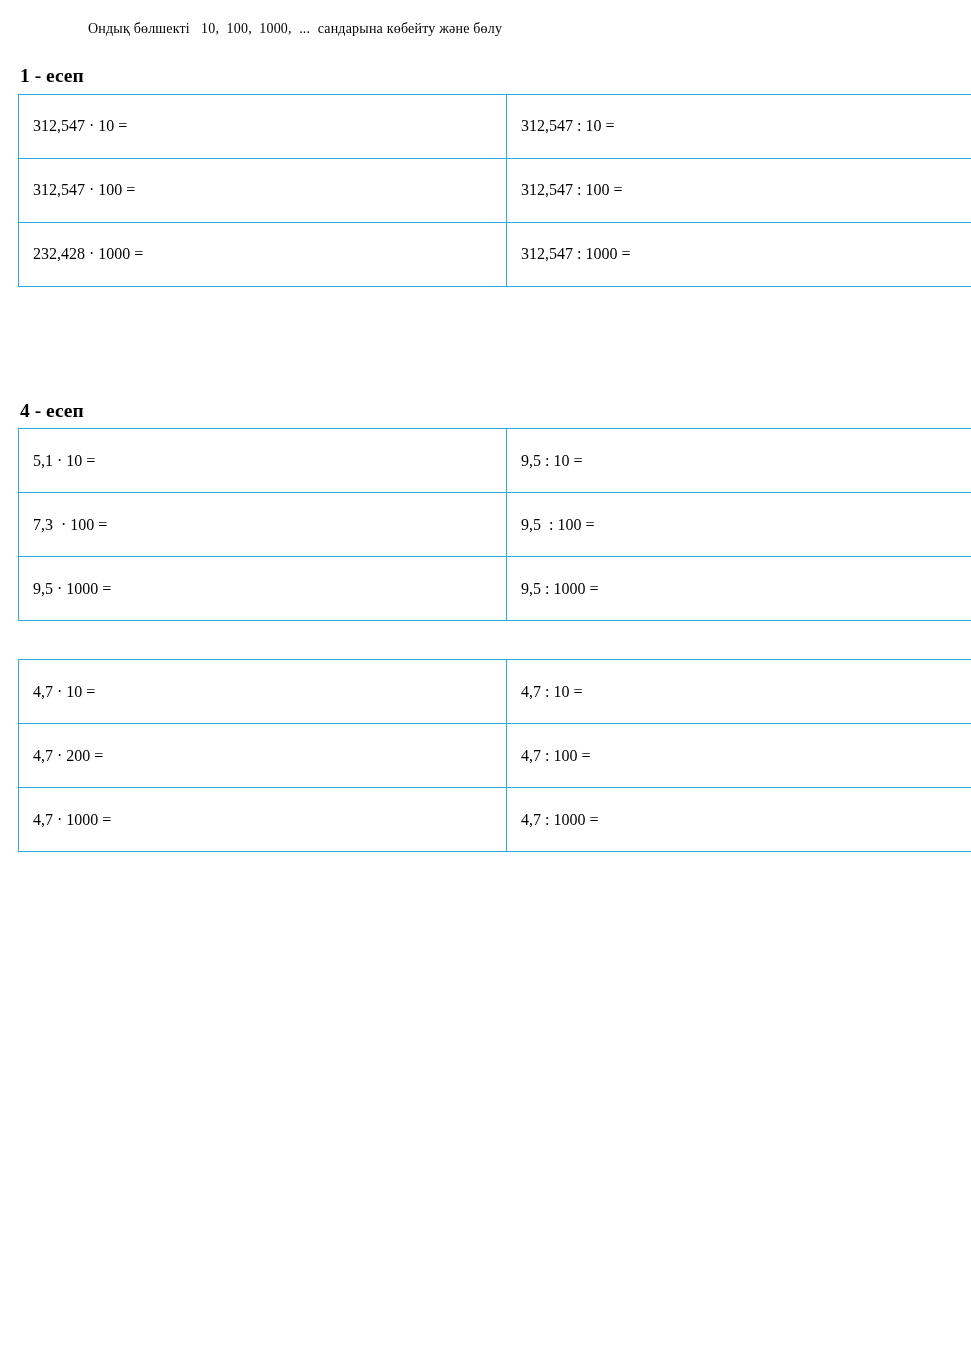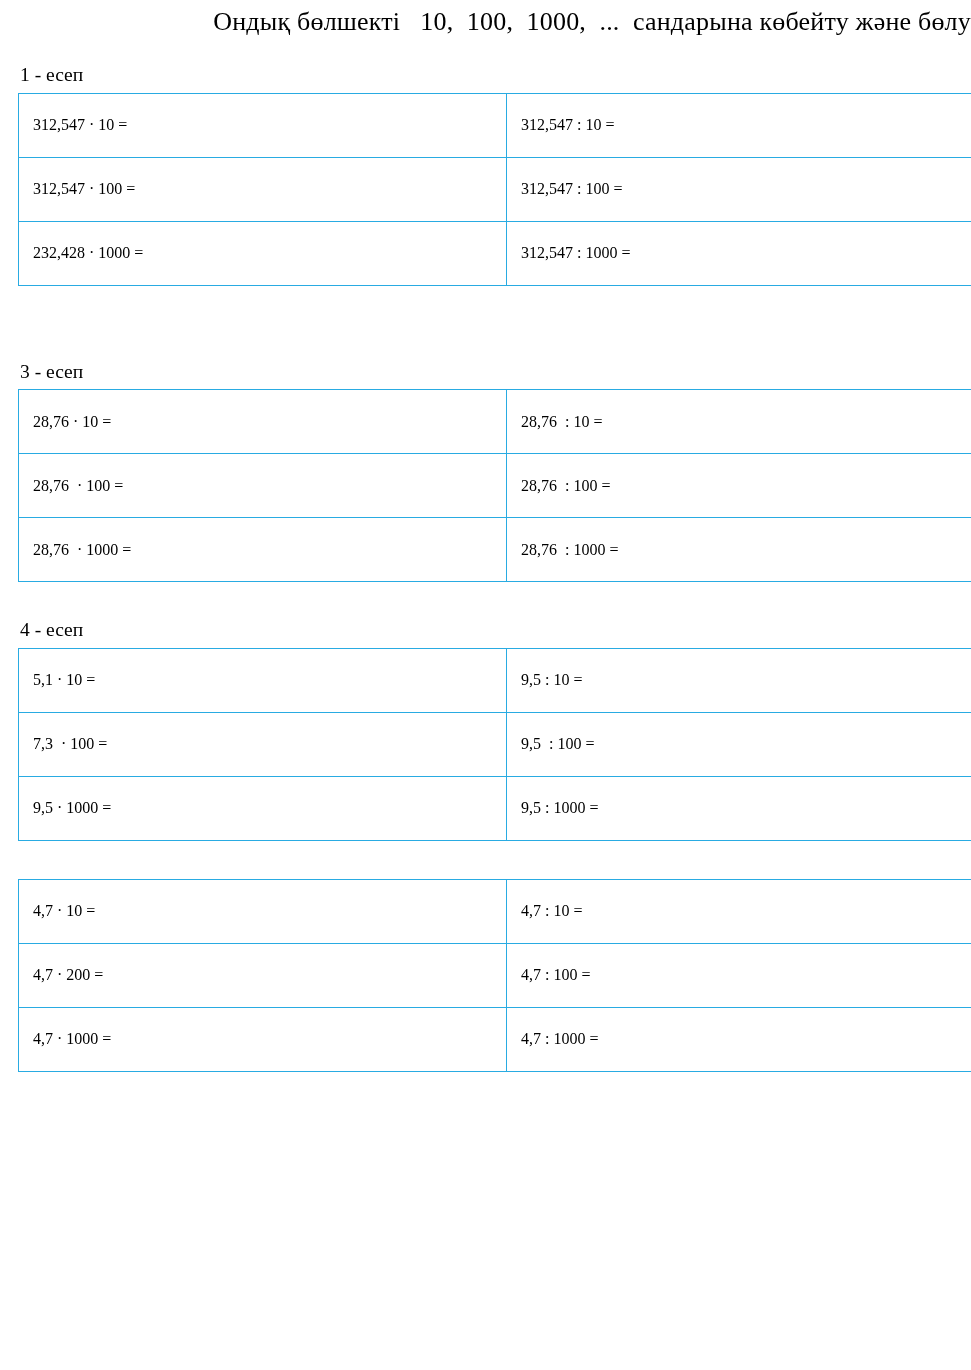--- a/index.html
+++ b/index.html
@@ -15,40 +15,41 @@
     overflow: hidden;
     position: relative;
   }
   .page {
     width: 971px;
     height: 1370px;
     position: relative;
     box-sizing: border-box;
   }
   .worksheet-title {
-    font-size: 26px;
+    font-size: 14px;
     line-height: 1;
-    text-align: right;
+    text-align: left;
     padding-left: 88px;
-    padding-top: 9px;
+    padding-top: 22px;
     letter-spacing: 0.2px;
     white-space: pre;
   }
   .sections {
     margin-top: 30px;
   }
   .section {
     margin-bottom: 0;
   }
   .section-label {
     font-size: 19.5px;
     line-height: 1;
     padding-left: 20px;
     margin-bottom: 8px;
     white-space: pre;
+    font-weight: bold;
   }
   .problem-table {
     width: 941px;
     margin-left: 18px;
     border-collapse: collapse;
     table-layout: fixed;
   }
   .problem-table td {
     border: 1.5px solid #29abe2;
     height: 63px;
@@ -91,39 +92,20 @@
             <td class="col-left">232,428 · 1000 =</td>
             <td class="col-right">312,547 : 1000 =</td>
           </tr>
         </tbody>
       </table>
     </div>
     <div class="sec-gap-1"></div>
 
     <div class="sec-gap-2"></div>
 
-    <div class="section">
-      <div class="section-label">3 - есеп</div>
-      <table class="problem-table">
-        <tbody>
-          <tr>
-            <td class="col-left">28,76 · 10 =</td>
-            <td class="col-right">28,76  : 10 =</td>
-          </tr>
-          <tr>
-            <td class="col-left">28,76  · 100 =</td>
-            <td class="col-right">28,76  : 100 =</td>
-          </tr>
-          <tr>
-            <td class="col-left">28,76  · 1000 =</td>
-            <td class="col-right">28,76  : 1000 =</td>
-          </tr>
-        </tbody>
-      </table>
-    </div>
     <div class="sec-gap-3"></div>
 
     <div class="section">
       <div class="section-label">4 - есеп</div>
       <table class="problem-table">
         <tbody>
           <tr>
             <td class="col-left">5,1 · 10 =</td>
             <td class="col-right">9,5 : 10 =</td>
           </tr>

